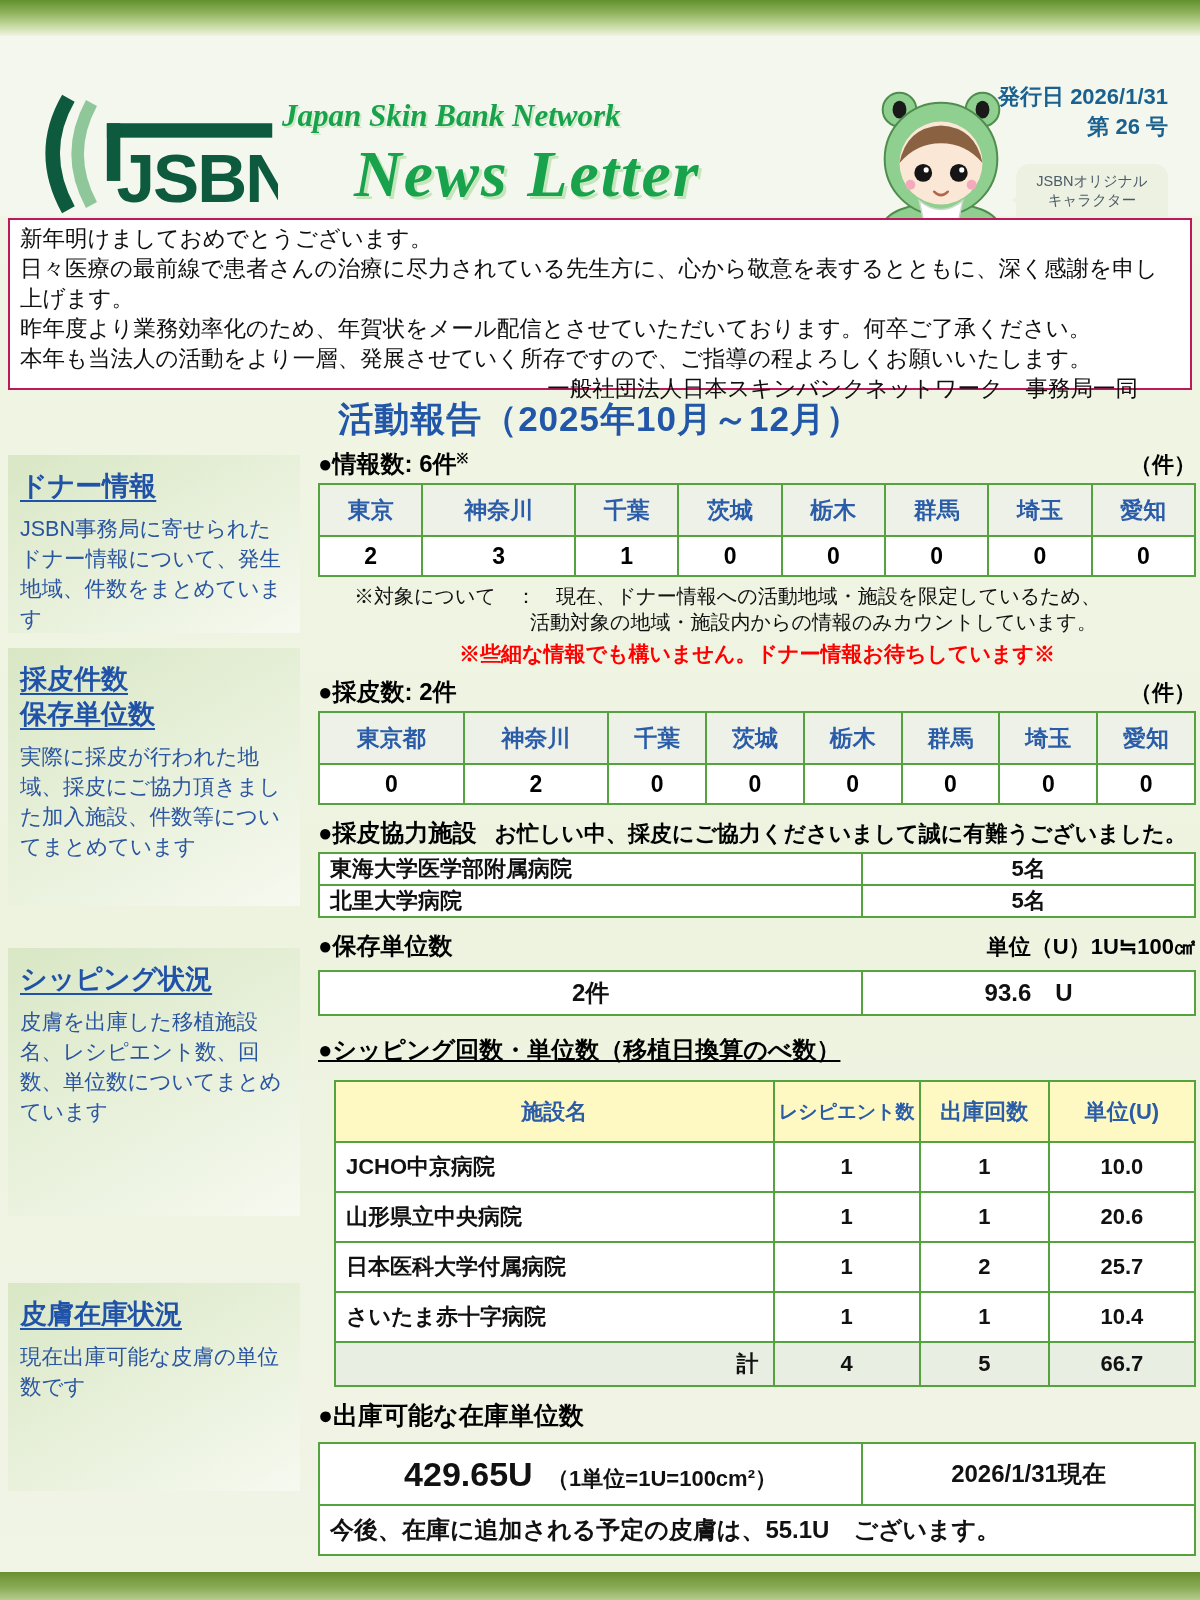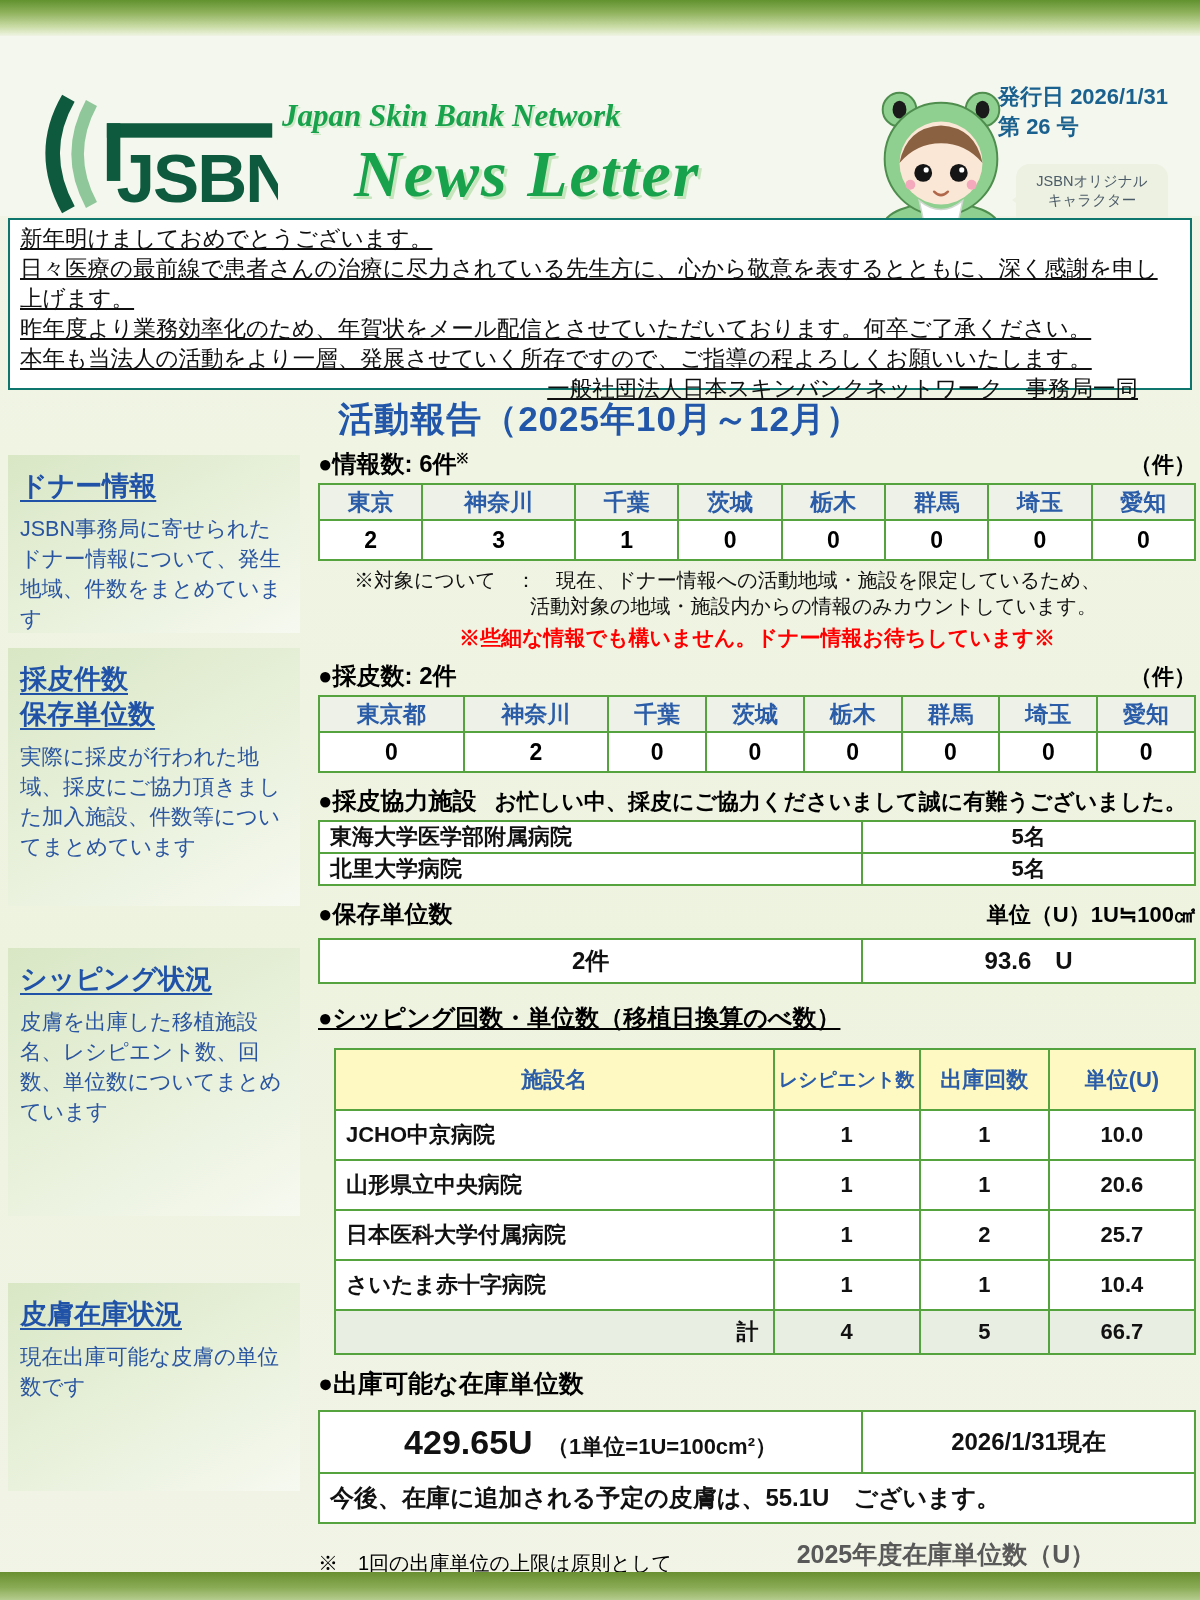--- a/index.html
+++ b/index.html
@@ -17,34 +17,34 @@
     background:linear-gradient(to bottom,#688f31 0%,#8aab55 55%,#b5cc8e 100%); }
 
   
   .header { position:absolute; top:36px; left:0; width:100%; height:180px; background:#f4f7ed; }
   .logo-wrap { position:absolute; left:28px; top:56px; width:250px; height:125px; }
   .brand { position:absolute; left:282px; top:62px; width:540px; }
   .brand-line1 { font-family:"Liberation Serif", serif; font-style:italic; font-weight:bold;
     font-size:31px; color:#17a24b; text-shadow:2px 2px 0 #cfe9c8; }
   .brand-line2 { font-family:"Liberation Serif", serif; font-style:italic; font-weight:bold;
     font-size:66px; color:#17a24b; text-shadow:3px 3px 0 #c6e5bd; margin:2px 0 0 72px; letter-spacing:2px; }
-  .issue-block { position:absolute; right:32px; top:46px; text-align:left;
+  .issue-block { position:absolute; right:32px; top:46px; text-align:right;
     color:#1b618f; font-weight:bold; font-size:22px; line-height:1.35; }
   .mascot { position:absolute; left:862px; top:44px; width:158px; height:168px; }
   .bubble { position:absolute; left:1016px; top:128px; width:152px; padding:8px 6px 9px;
     background:#ecf1e1; border-radius:14px; text-align:center; }
   .bubble:before { content:""; position:absolute; left:-14px; top:26px; border:10px solid transparent;
     border-right:14px solid #ecf1e1; }
   .bubble .cap { font-size:14.5px; color:#4c5b68; line-height:1.3; }
   .bubble .nm { font-size:20px; color:#1fa24e; font-weight:bold; margin-top:3px; }
 
   
   .greeting { position:absolute; left:8px; top:218px; width:1184px; height:172px;
-    background:#fff; border:2px solid #0f766e; padding:4px 12px 4px 10px;
-    font-family:"Liberation Serif", serif; font-size:22.5px; line-height:1.33; color:#101010;text-decoration:underline; }
+    background:#fff; border:2px solid #be185d; padding:4px 12px 4px 10px;
+    font-family:"Liberation Serif", serif; font-size:22.5px; line-height:1.33; color:#101010; }
   .greeting .sig { text-align:right; padding-right:40px; }
 
   
   .report-title { position:absolute; top:396px; left:0; width:1200px; text-align:center;
     font-size:35px; font-weight:bold; color:#2156a8; letter-spacing:1px; }
 
   
   .side-box { position:absolute; left:8px; width:292px; padding:14px 12px;
     background:linear-gradient(150deg,#d9e7c5 0%, #e9f1dc 55%, #f6f9f0 100%); }
   .side-box h3 { color:#2052a8; font-size:27px; line-height:1.3; text-decoration:underline;
@@ -59,21 +59,21 @@
   #content { position:absolute; left:318px; top:448px; width:878px; }
   .sec-head { display:flex; justify-content:space-between; align-items:flex-end;
     font-size:24px; font-weight:bold; color:#000; }
   .sec-head .unit { font-size:22px; font-weight:bold; }
   sup { font-size:14px; }
 
   table { border-collapse:collapse; width:100%; background:#fff; }
   th, td { border:2px solid #55a33e; }
   .pref-table { margin-top:3px; }
   .pref-table th { background:#edf1e7; color:#2a5ca8; font-size:23px; font-weight:bold;
-    height:36px; text-align:center; }
+    height:52px; text-align:center; }
   .pref-table td { background:#fff; color:#000; font-size:23px; font-weight:bold;
     height:40px; text-align:center; }
 
   .note-block { font-size:20px; margin:6px 0 0 36px; line-height:1.3; }
   .note-line2 { margin-left:176px; }
   .red-note { color:#f00; font-weight:bold; font-size:21px; text-align:center; margin-top:5px; }
 
   .fac-table td { font-size:22px; font-weight:bold; height:30px; }
   .fac-table .fname { text-align:left; padding-left:10px; width:62%; }
   .fac-table .fcount { text-align:center; }

